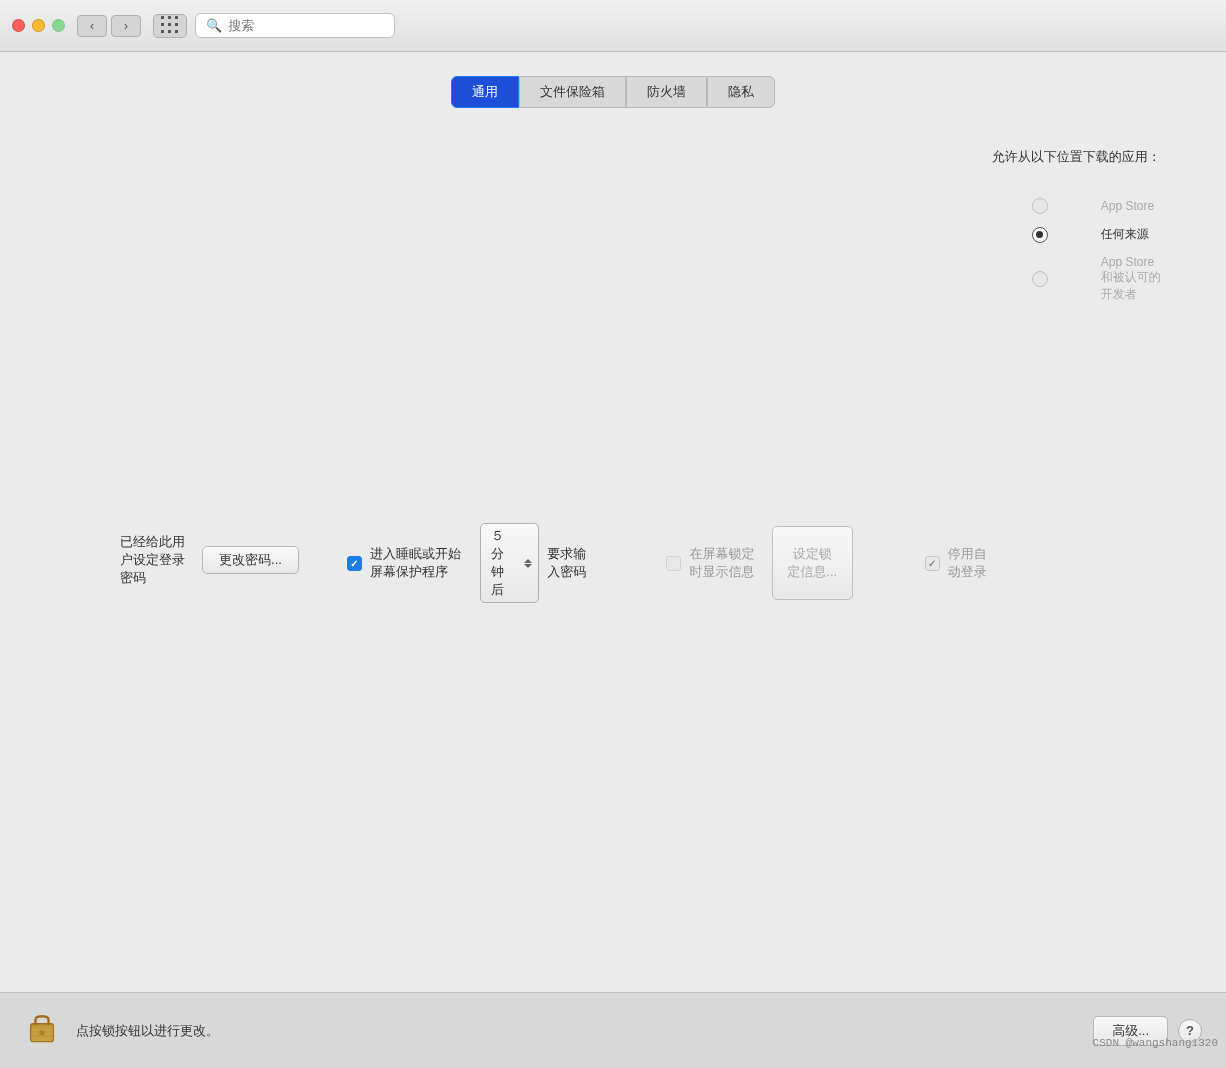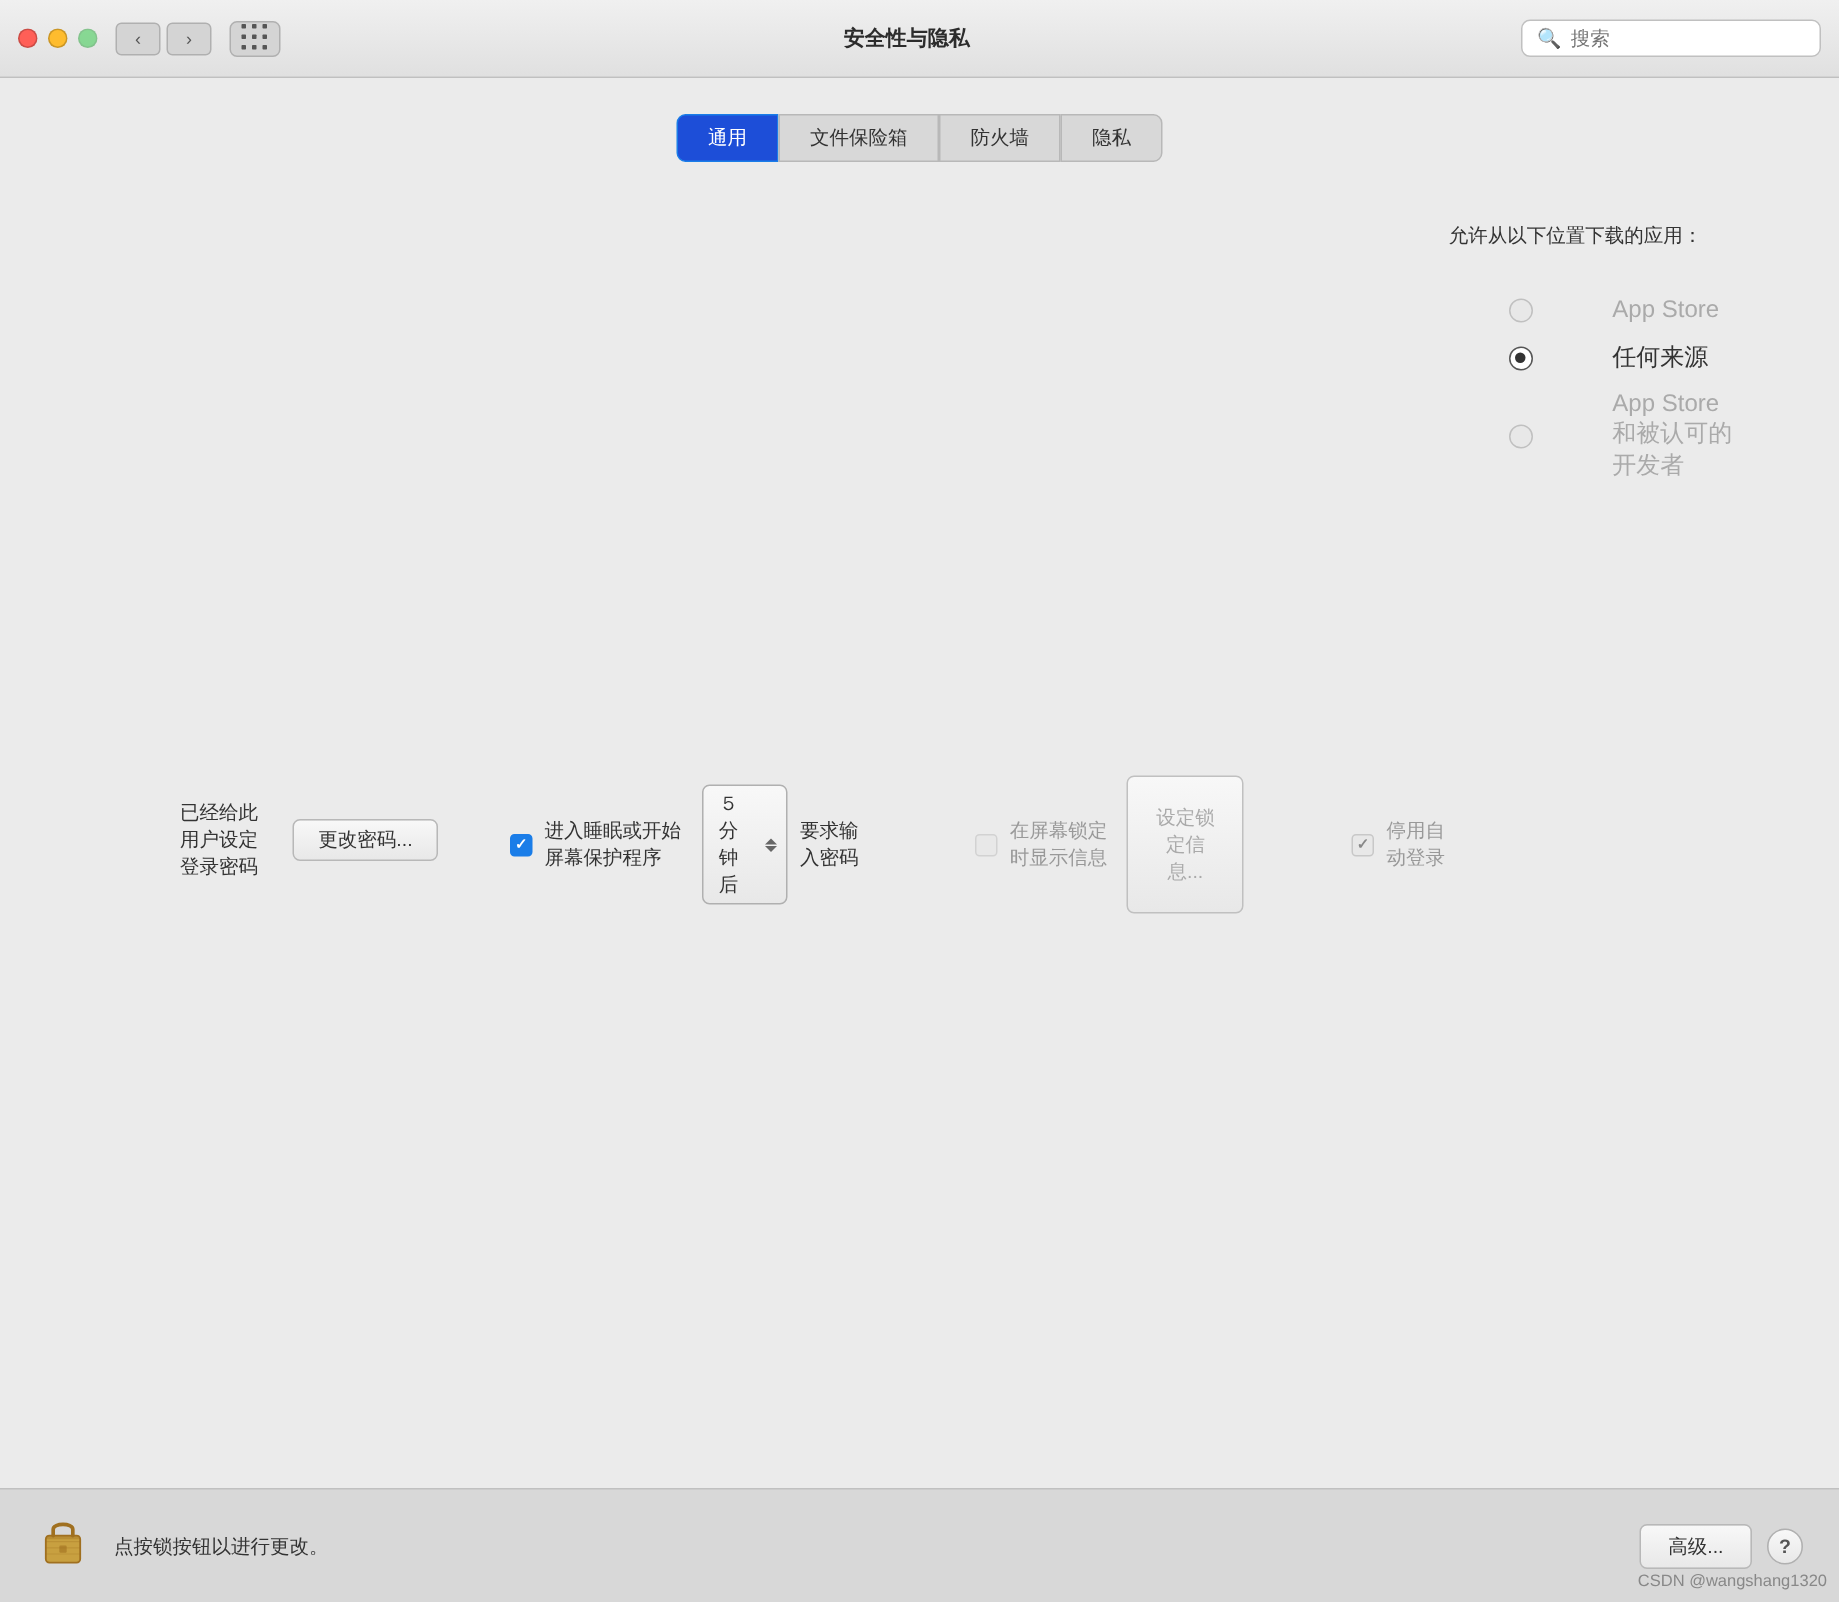--- a/index.html
+++ b/index.html
@@ -365,21 +365,21 @@
 
     .radio.selected::after {
       content: '';
       width: 7px;
       height: 7px;
       border-radius: 50%;
       background: #333;
     }
 
     .radio-label {
-      font-size: 16px;
+      font-size: 12px;
       color: #aaa;
       margin-left: 43px;
     }
 
     .radio-label.active {
       color: #333;
     }
 
     
     .bottom-bar {
@@ -435,24 +435,25 @@
       align-items: center;
       justify-content: center;
       font-size: 13px;
       color: #555;
       cursor: pointer;
       font-weight: bold;
     }
 
     .watermark {
       position: absolute;
-      bottom: 8px;
+      bottom: 19px;
       right: 8px;
       font-size: 11px;
       color: #888;
+      font-family: Liberation Mono, monospace;
     }
   </style>
 </head>
 <body>
 
 <div class="titlebar">
   <div class="traffic-lights">
     <div class="traffic-light close"></div>
     <div class="traffic-light minimize"></div>
     <div class="traffic-light maximize"></div>
@@ -470,21 +471,20 @@
         <div class="grid-dot"></div>
       <div class="grid-dot"></div>
         <div class="grid-dot"></div>
         <div class="grid-dot"></div>
       <div class="grid-dot"></div>
         <div class="grid-dot"></div>
         <div class="grid-dot"></div>
     </div>
   </div>
 
-  <div class="titlebar-title">安全性与隐私</div>
 
   <div class="search-box">
     <span class="search-icon-svg">🔍</span>
     <input class="search-input" type="text" placeholder="搜索" style="">
   </div>
 </div>
 
 <div class="main-content">
 
   <div class="tabs">

